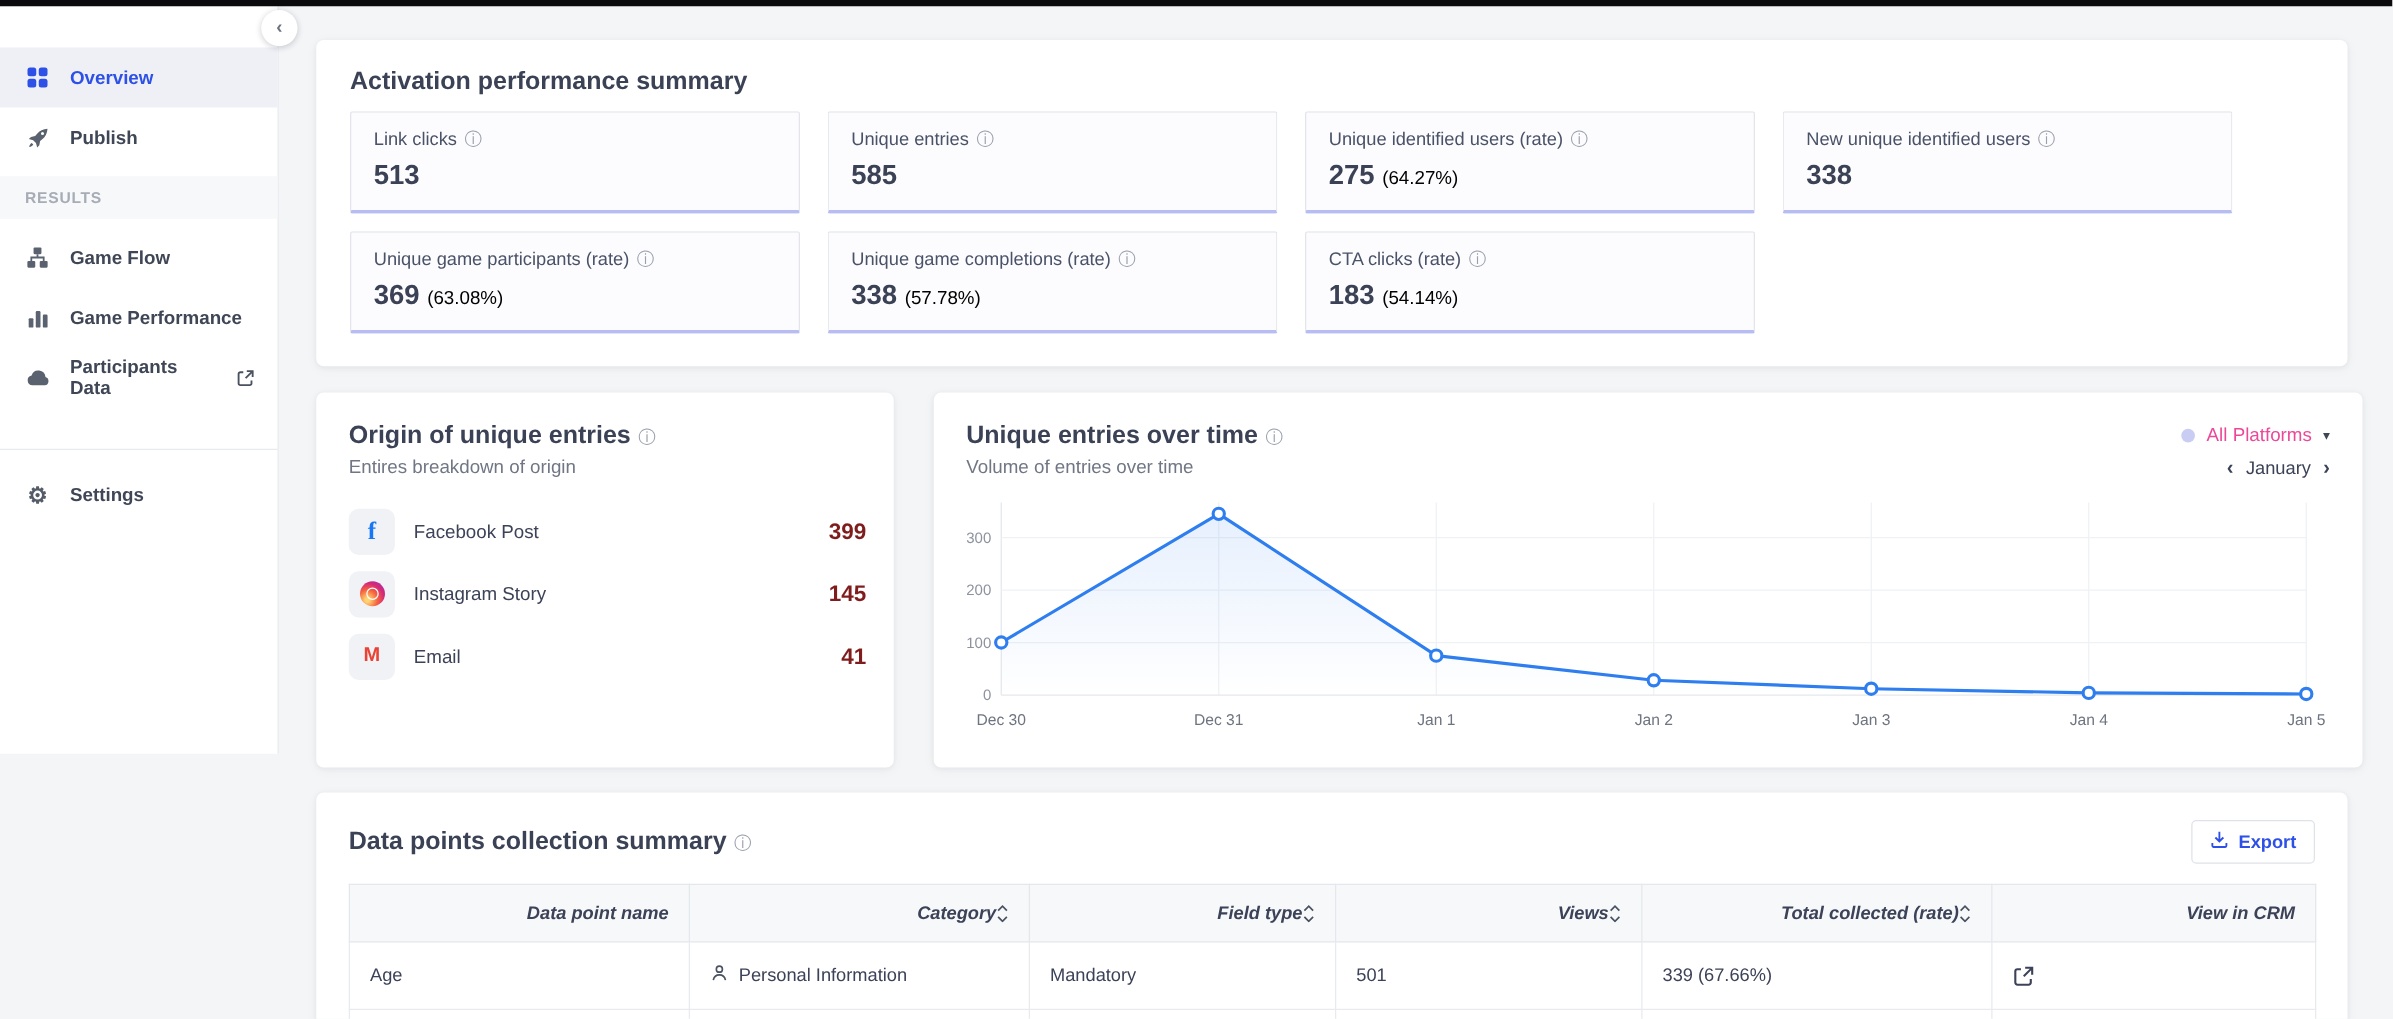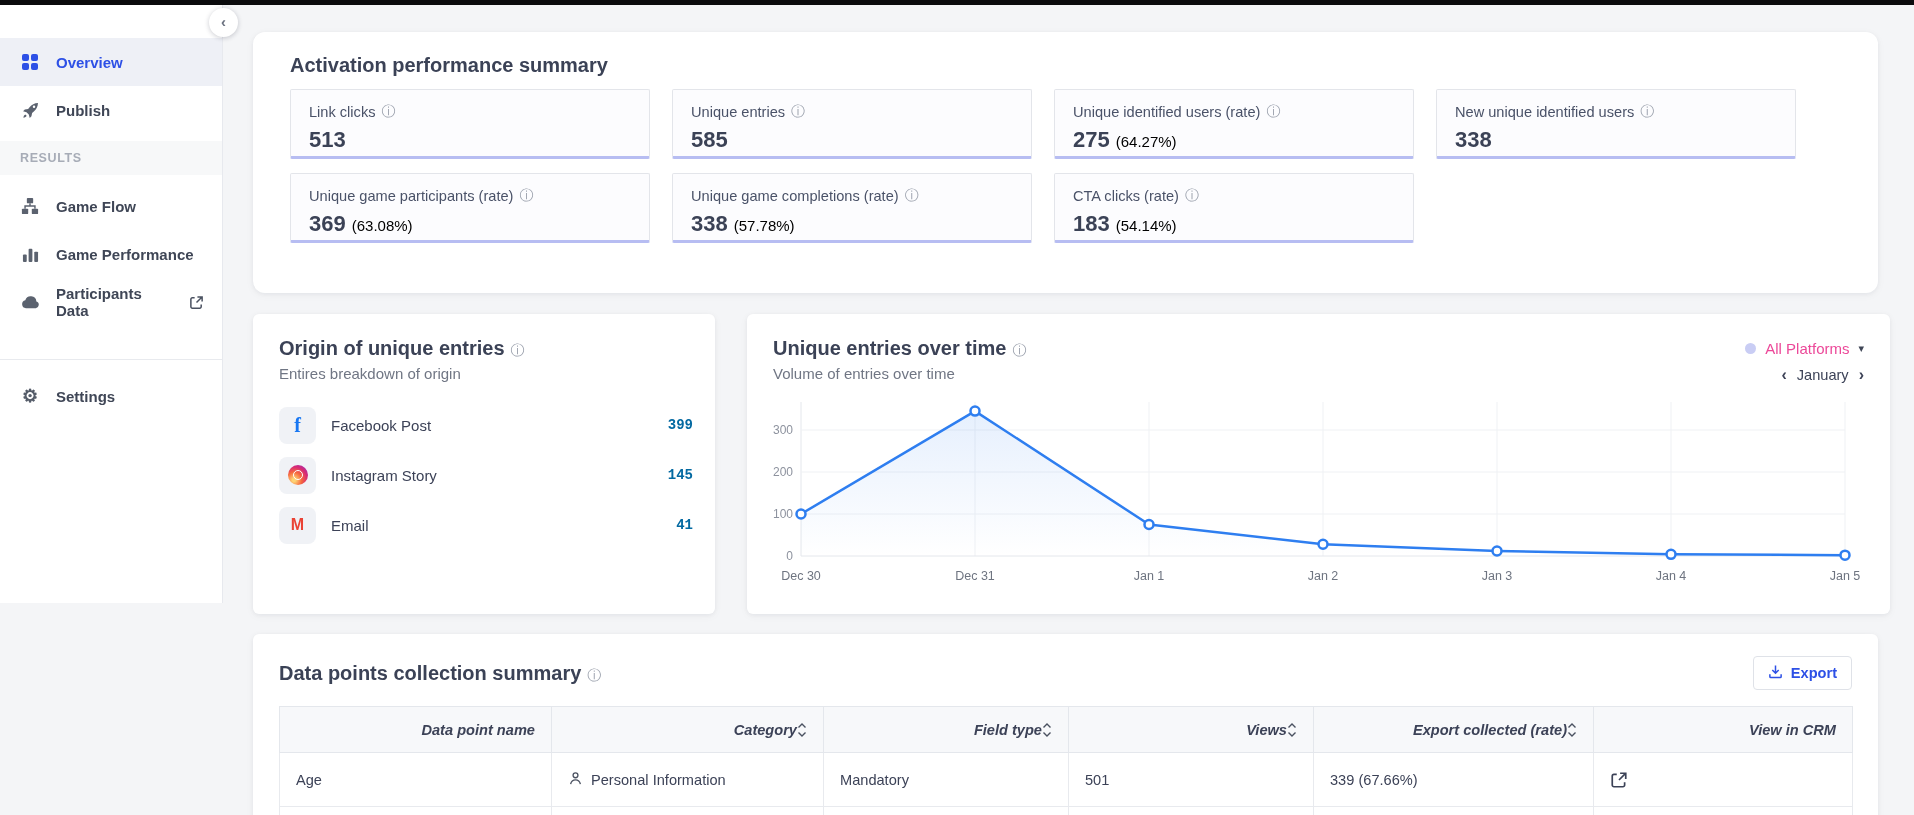--- a/index.html
+++ b/index.html
@@ -45,43 +45,43 @@
   .content { position:absolute; left:223px; top:5px; width:1691px; height:810px; padding:27px 36px 0 30px; }
   .card {
     background:#fff; border-radius:6px;
     box-shadow:0 1px 4px rgba(25,30,50,.05), 0 2px 10px rgba(25,30,50,.04);
   }
   .card-title { font-size:20px; font-weight:700; color:#3b4256; }
   .info-glyph { font-size:14px; color:#9aa0ac; font-weight:400; margin-left:6px; cursor:pointer; }
   .card-subtitle { font-size:15px; color:#707684; margin-top:5px; }
 
   
-  .summary-card { width:1625px; height:261px; padding:22px 26px 0 37px;border-radius:12px; }
+  .summary-card { width:1625px; height:261px; padding:22px 26px 0 27px; }
   .metric-grid { display:flex; flex-wrap:wrap; gap:14px 22px; margin-top:12px; }
   .metric {
-    width:360px; height:70px; background:#fcfcfe;
+    width:360px; height:82px; background:#fcfcfe;
     border:1px solid #e3e5ea; border-bottom:3px solid #b7bdf2; border-radius:2px;
     padding:13px 18px 0 18px;
   }
   .metric-label-row { display:flex; align-items:center; font-size:14.6px; color:#4a5268; }
   .metric-value-row { display:flex; align-items:baseline; gap:6px; margin-top:6px; }
   .metric-value { font-size:22px; font-weight:700; color:#3b4256; }
   .metric-rate { font-size:15px; color:#000000; }
 
   
   .mid-row { display:flex; gap:32px; margin-top:21px; }
   .origin-card { width:462px; height:300px; padding:23px 22px 0 26px; flex:0 0 462px; }
   .origin-rows { margin-top:18px; }
   .origin-row { display:flex; align-items:center; height:50px; }
   .origin-tile {
     width:37px; height:37px; border-radius:8px; background:#f0f2f6;
     display:flex; align-items:center; justify-content:center; margin-right:15px;
   }
   .origin-name { font-size:15px; color:#3c4257; }
-  .origin-value { margin-left:auto; font-size:14px; font-weight:700; color:#0369a1;font-family:Liberation Mono, monospace; }
+  .origin-value { margin-left:auto; font-size:18px; font-weight:700; color:#7f1d1d; }
   .fb-glyph { color:#1877f2; font-weight:700; font-size:20px; font-family:"Liberation Serif", serif; }
   .ig-glyph {
     width:20px; height:20px; border-radius:50%;
     background:radial-gradient(circle at 30% 75%, #fed373 8%, #f6663e 38%, #d62976 65%, #962fbf 95%);
     position:relative;
   }
   .ig-glyph::after {
     content:""; position:absolute; left:5px; top:5px; width:8px; height:8px;
     border:1.6px solid #fff; border-radius:50%;
   }
@@ -422,21 +422,21 @@
             <span class="sort-icon">
                   <svg width="10" height="14" viewBox="0 0 10 14" fill="none" stroke="#4a5160" stroke-width="1.4">
                     <path d="M1.5 4.5 5 1l3.5 3.5"></path>
                     <path d="M1.5 9.5 5 13l3.5-3.5"></path>
                   </svg>
                 </span>
               </div>
             </th>
           <th>
               <div class="th-inner">
-                <span>Export collected (rate)</span>
+                <span>Total collected (rate)</span>
             <span class="sort-icon">
                   <svg width="10" height="14" viewBox="0 0 10 14" fill="none" stroke="#4a5160" stroke-width="1.4">
                     <path d="M1.5 4.5 5 1l3.5 3.5"></path>
                     <path d="M1.5 9.5 5 13l3.5-3.5"></path>
                   </svg>
                 </span>
               </div>
             </th>
           <th>
               <div class="th-inner">

